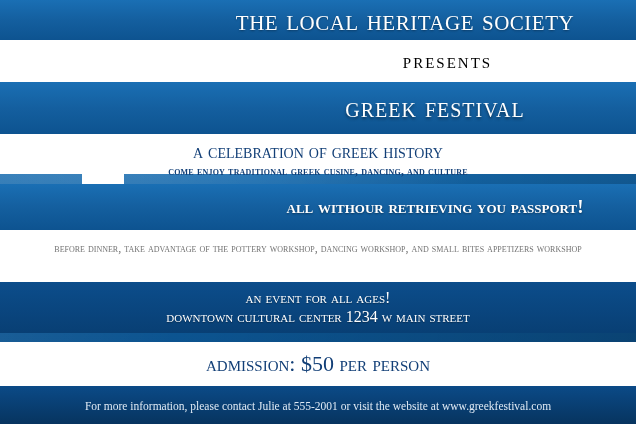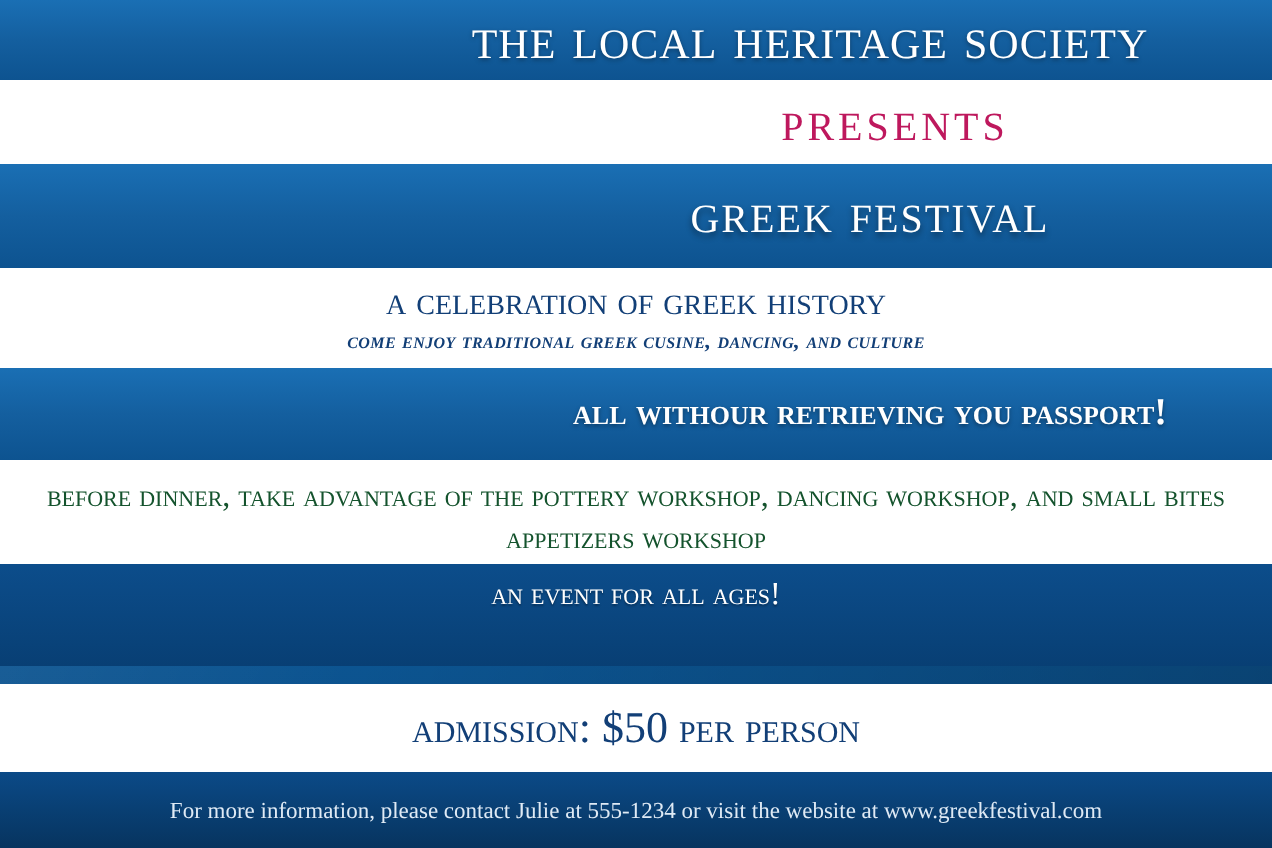--- a/index.html
+++ b/index.html
@@ -86,25 +86,25 @@
   }
 
   
   #presents-band {
     top: 40px;
     height: 42px;
     line-height: 42px;
     padding-left: 234px;
   }
   #presents-text {
-    font-size: 29px;
+    font-size: 22px;
     font-variant: small-caps;
     text-transform: lowercase;
     letter-spacing: 2px;
-    color: #be185d;
+    color: #000000;
     margin-left: 25px;
   }
 
   
   #title-band {
     top: 82px;
     height: 52px;
     line-height: 52px;
     padding-left: 234px;
   }
@@ -113,39 +113,38 @@
     font-variant: small-caps;
     text-transform: lowercase;
     letter-spacing: 1px;
     color: #ffffff;
     text-shadow: 0 2px 3px rgba(0,0,0,0.45);
   }
 
   
   #subtitle-band {
     top: 134px;
-    height: 50px;
+    height: 40px;
     padding-top: 5px;
   }
   #subtitle-main {
     font-size: 20px;
     font-variant: small-caps;
     text-transform: lowercase;
     color: #123f77;
     line-height: 24px;
   }
   #subtitle-sub {
     font-size: 11.5px;
     font-weight: bold;
     font-variant: small-caps;
     text-transform: lowercase;
     letter-spacing: 0.2px;
     color: #123f77;
     line-height: 16px;
-    font-style: italic;
   }
 
   
   #passport-band {
     top: 184px;
     height: 46px;
     line-height: 46px;
     padding-left: 234px;
   }
   #passport-text {
@@ -157,24 +156,24 @@
     text-shadow: 0 1px 2px rgba(0,0,0,0.4);
   }
 
   
   #workshop-band {
     top: 230px;
     height: 52px;
     padding-top: 8px;
   }
   #workshop-text {
-    font-size: 16px;
-    font-variant: small-caps;
-    text-transform: lowercase;
-    color: #14532d;
+    font-size: 12px;
+    font-variant: small-caps;
+    text-transform: lowercase;
+    color: #737373;
     line-height: 21px;
   }
 
   
   #details-band {
     top: 282px;
     height: 51px;
     padding-top: 6px;
   }
   .detail-line {
@@ -245,24 +244,25 @@
     <div class="band band-blue" id="passport-band">
       <span id="passport-text">All Withour Retrieving You Passport!</span>
     </div>
 
     <div class="band band-white" id="workshop-band">
       <div id="workshop-text">Before Dinner, Take Advantage of the Pottery Workshop, Dancing Workshop, and Small Bites Appetizers Workshop</div>
     </div>
 
     <div class="band band-darkblue" id="details-band">
       <div class="detail-line">An Event For All Ages!</div>
+      <div class="detail-line">Downtown Cultural Center 1234 W Main Street</div>
     </div>
 
     <div class="band band-white" id="admission-band">
       <span id="admission-text">Admission: $50 per person</span>
     </div>
 
     <div class="band" id="footer-band">
-      <span id="footer-text">For more information, please contact Julie at 555-1234 or visit the website at www.greekfestival.com</span>
+      <span id="footer-text">For more information, please contact Julie at 555-2001 or visit the website at www.greekfestival.com</span>
     </div>
 
   </div>
 </div>
 
 </body></html>

